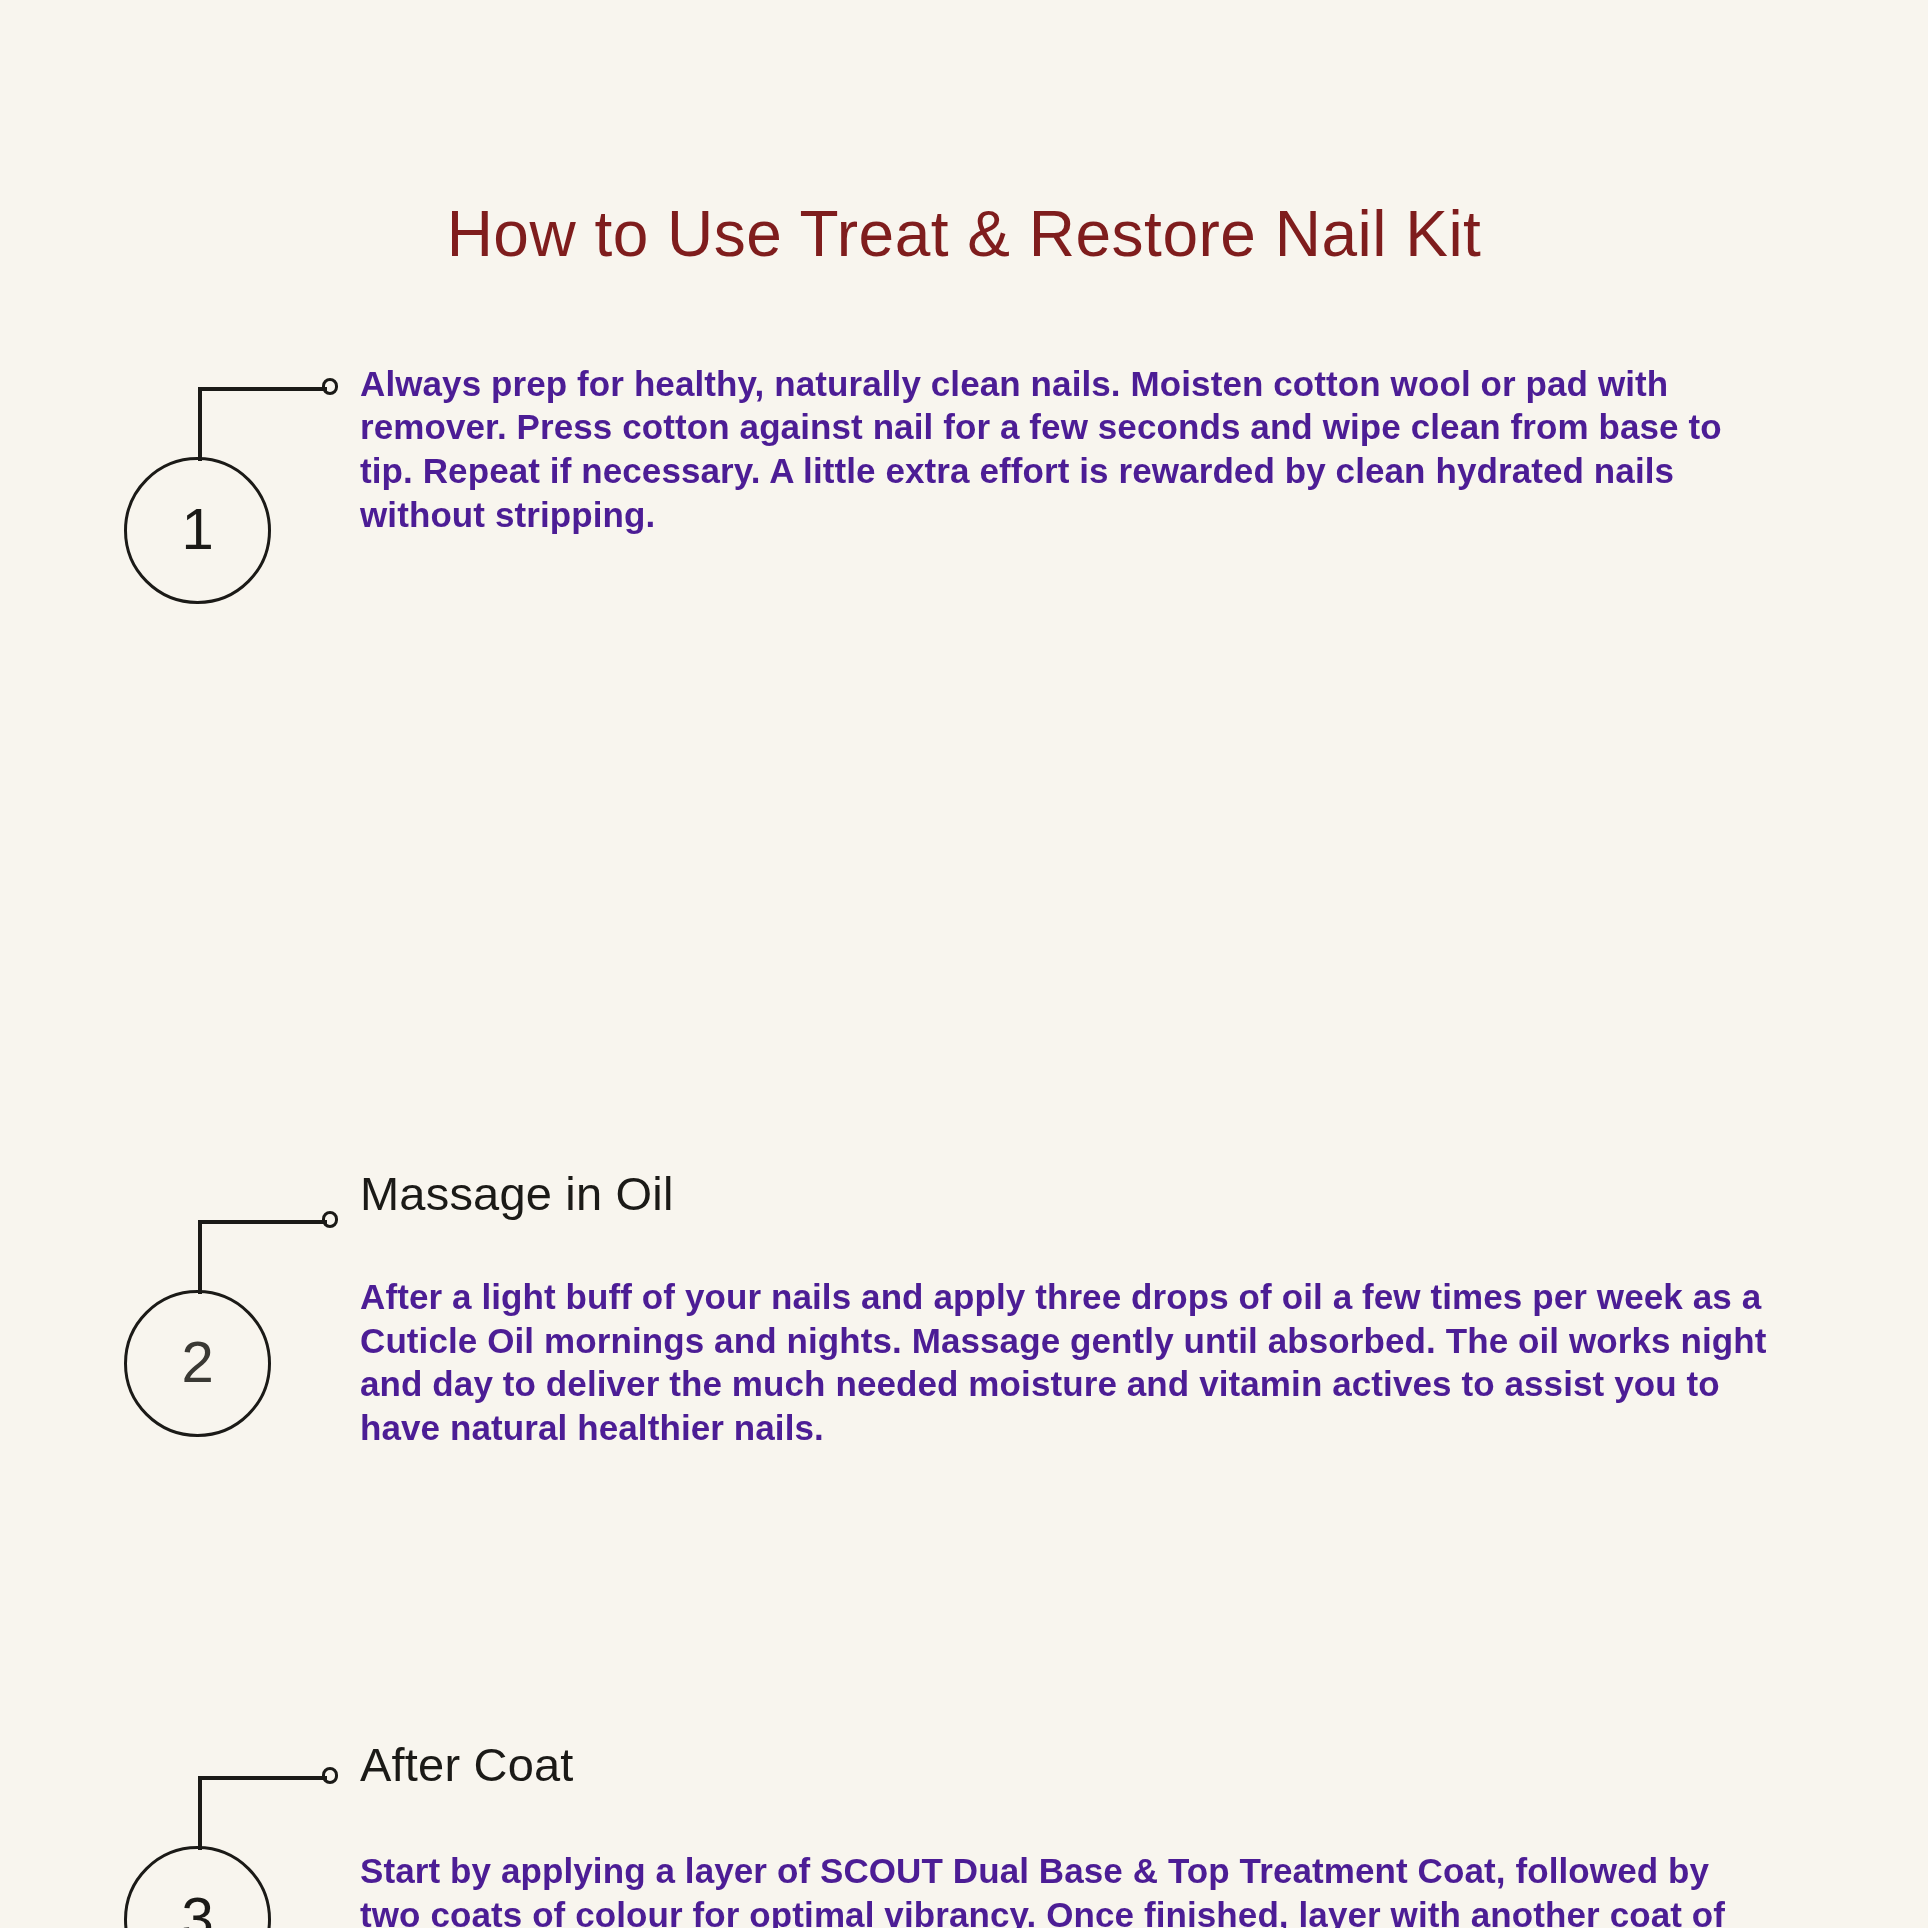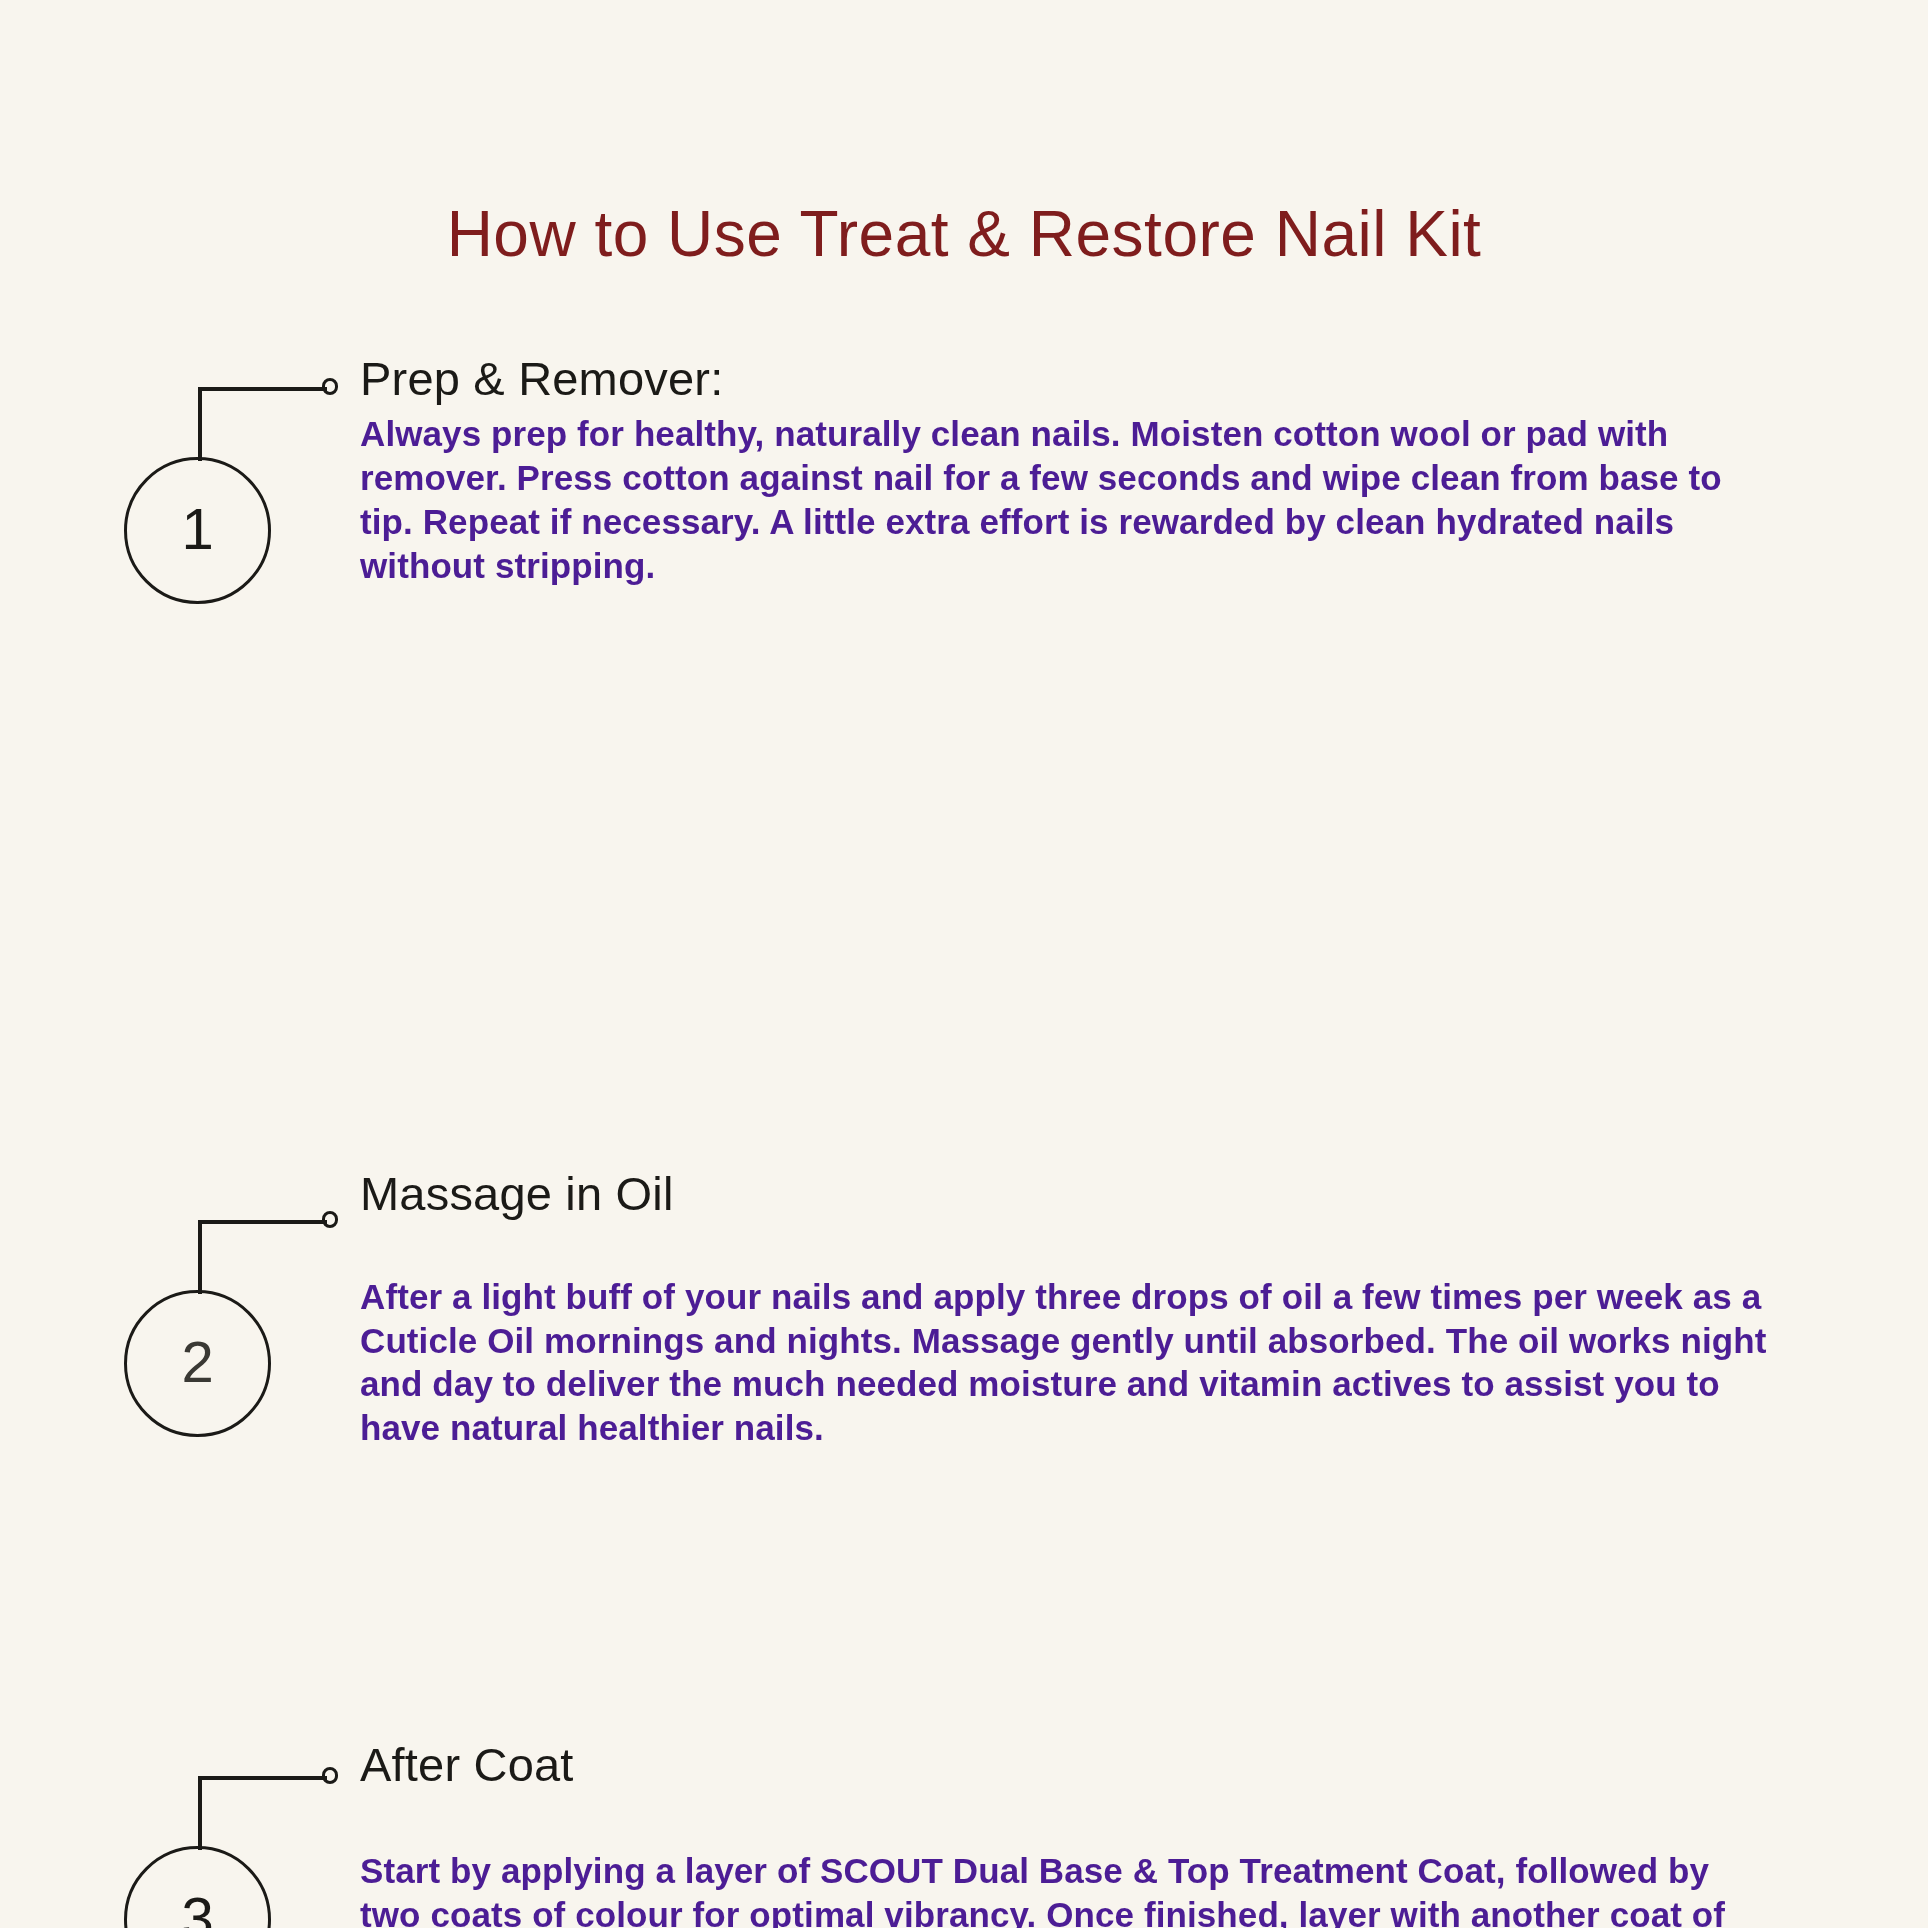--- a/index.html
+++ b/index.html
@@ -170,21 +170,20 @@
     <div class="step step-1">
       <div class="marker">
         <span class="connector-dot"></span>
         <span class="connector-h"></span>
         <span class="connector-v"></span>
         <div class="circle">
           <span class="circle-number">1</span>
         </div>
       </div>
       <div class="content">
-        <p class="step-heading">Prep &amp; Remover:</p>
         <p class="step-body">Always prep for healthy, naturally clean nails. Moisten cotton wool or pad with remover. Press cotton against nail for a few seconds and wipe clean from base to tip. Repeat if necessary. A little extra effort is rewarded by clean hydrated nails without stripping.</p>
       </div>
     </div>
 
     <div class="step step-2">
       <div class="marker">
         <span class="connector-dot"></span>
         <span class="connector-h"></span>
         <span class="connector-v"></span>
         <div class="circle">

